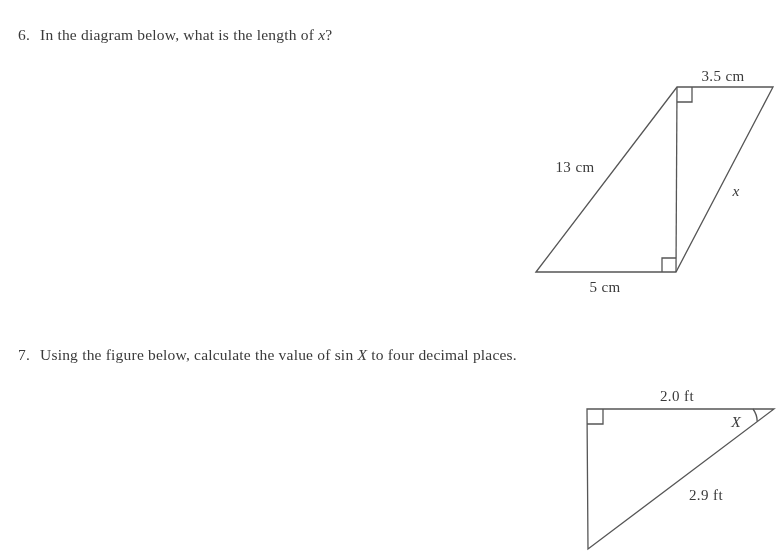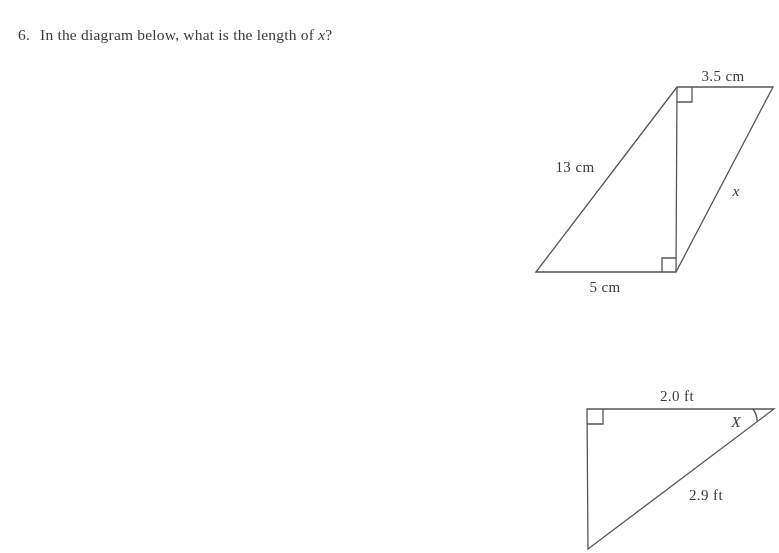--- a/index.html
+++ b/index.html
@@ -60,20 +60,21 @@
 
     <path class="fig-line" d="M157,47 L172,47 L172,32"></path>
 
     <path class="fig-line" d="M142,217 L142,203 L156,203"></path>
     <text class="fig-label" x="203" y="26" text-anchor="middle">3.5 cm</text>
     <text class="fig-label" x="55" y="117" text-anchor="middle">13 cm</text>
     <text class="fig-var" x="216" y="141" text-anchor="middle">x</text>
     <text class="fig-label" x="85" y="237" text-anchor="middle">5 cm</text>
   </svg>
 
+  <p class="question q7"><span class="qnum">7.</span><span>Using the figure below, calculate the value of sin </span><span class="mvar">X</span><span> to four decimal places.</span></p>
 
   <svg class="diagram diagram-7" width="219" height="173" viewBox="0 0 219 173">
 
     <path class="fig-line" d="M27,29 L214,29 L28,169 Z"></path>
 
     <path class="fig-line" d="M27,44 L43,44 L43,29"></path>
 
     <path class="fig-line" d="M193,29 A21,21 0 0 1 197.2,41.6"></path>
     <text class="fig-label" x="117" y="21" text-anchor="middle">2.0 ft</text>
     <text class="fig-var" x="176" y="47" text-anchor="middle">X</text>

